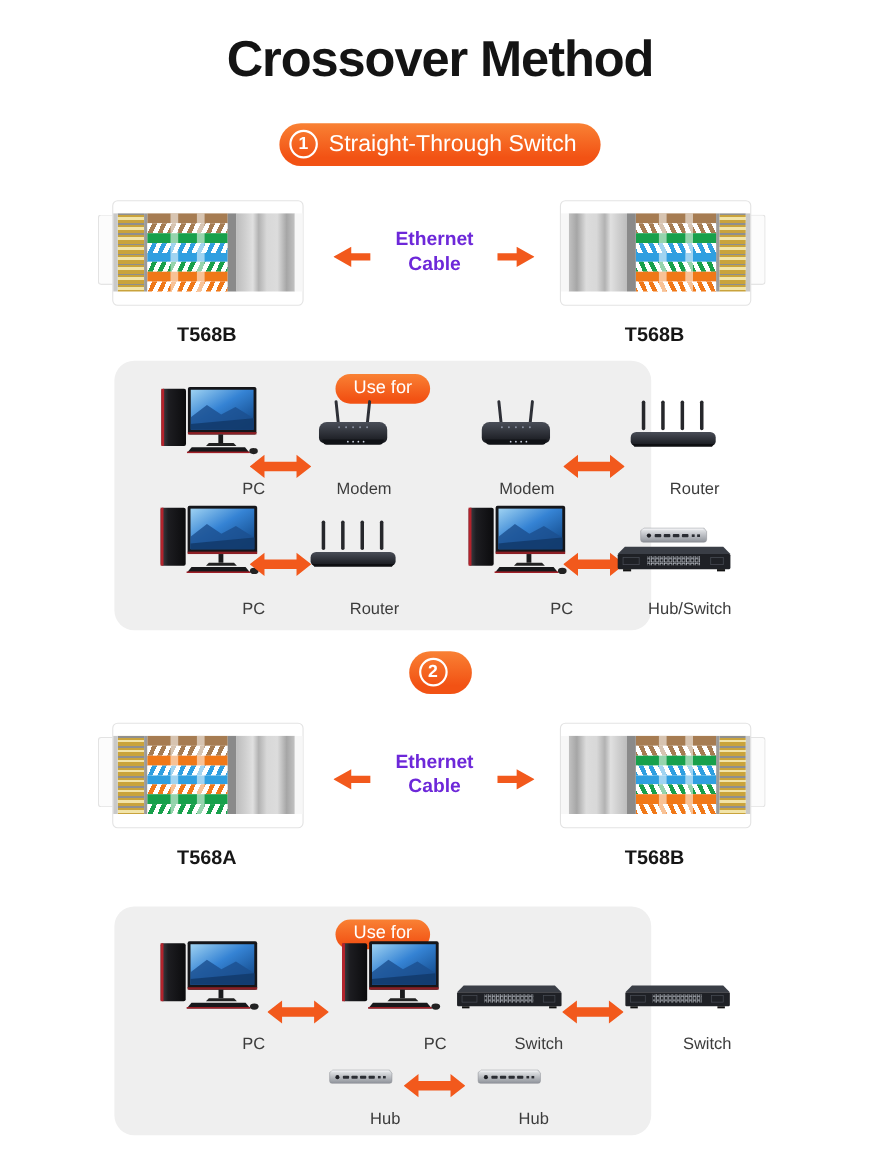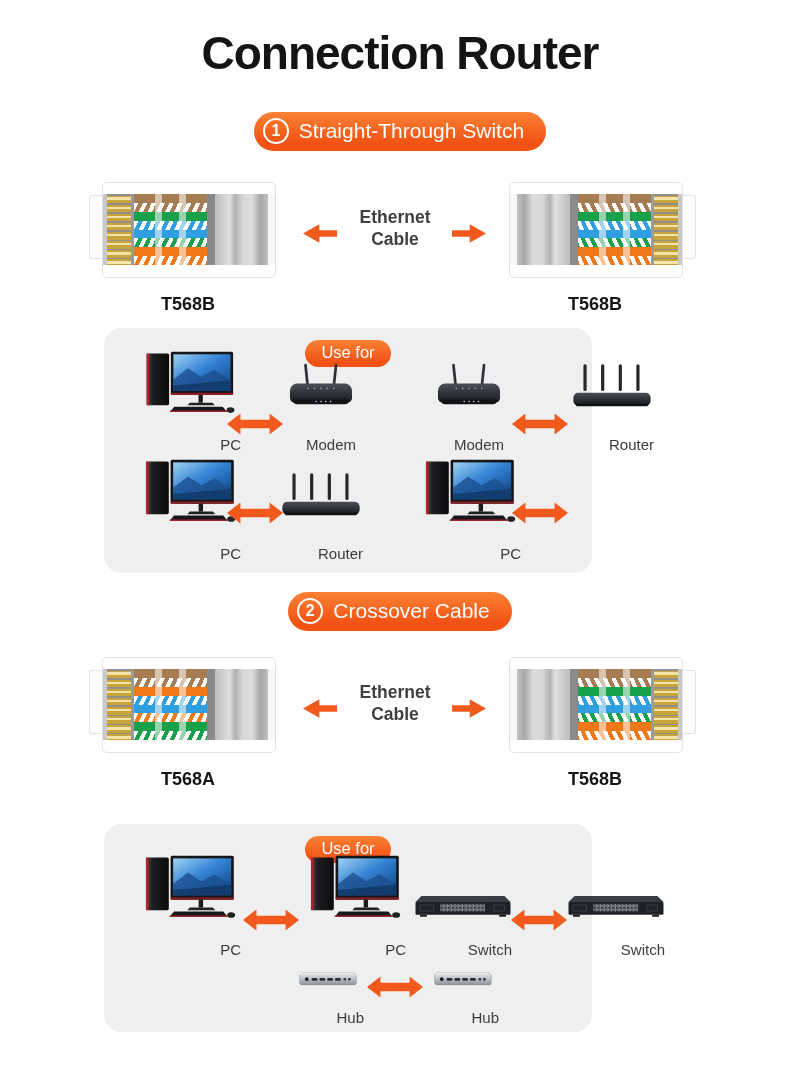--- a/index.html
+++ b/index.html
@@ -43,21 +43,21 @@
   .w-orange{background:var(--wire-orange);}
   .w-white-brown{background:repeating-linear-gradient(115deg,#fff 0 4px,var(--wire-brown) 4px 8px);}
   .w-white-green{background:repeating-linear-gradient(115deg,#fff 0 4px,var(--wire-green) 4px 8px);}
   .w-white-blue{background:repeating-linear-gradient(115deg,#fff 0 4px,var(--wire-blue) 4px 8px);}
   .w-white-orange{background:repeating-linear-gradient(115deg,#fff 0 4px,var(--wire-orange) 4px 8px);}
 
   .cable-row{position:absolute;left:0;width:800px;height:140px;}
   .conn-label{position:absolute;top:114px;width:174px;text-align:center;
     font-size:18px;font-weight:bold;color:#161616;}
   .cable-text{position:absolute;left:330px;top:26px;width:130px;text-align:center;
-    font-size:17.5px;font-weight:bold;color:#404040;line-height:22px;}
+    font-size:17.5px;font-weight:bold;color:#6d28d9;line-height:22px;}
   .sarrow{position:absolute;top:43px;width:34px;height:21px;background:var(--accent);
     clip-path:polygon(0 34%,52% 34%,52% 6%,100% 50%,52% 94%,52% 66%,0 66%);}
   .sarrow.left{transform:scaleX(-1);}
 
   
   .panel{position:absolute;left:104px;width:488px;background:var(--panel-bg);border-radius:18px;}
   .usefor-wrap{position:absolute;top:12px;left:0;width:100%;display:flex;justify-content:center;}
   .usefor{background:linear-gradient(180deg,#F98134 0%,#F25214 85%);color:#fff;
     font-size:16.5px;padding:3px 16px 5px;border-radius:15px;}
   .cell{position:absolute;transform:translateX(-50%);display:flex;flex-direction:column;
@@ -158,21 +158,21 @@
 
     <g id="dev-hubswitch">
       <use href="#dev-hub" transform="translate(24,0) scale(0.82)"></use>
       <use href="#dev-switch" transform="translate(1,20) scale(0.89)"></use>
     </g>
   </defs>
 </svg>
 
 <div class="canvas">
 
-  <div class="page-title">Connection Router</div>
+  <div class="page-title">Crossover Method</div>
 
   <div class="pill-wrap" style="top:112px;">
     <div class="pill">
       <span class="num-badge">1</span>
       <span>Straight-Through Switch</span>
     </div>
   </div>
 
   <div class="cable-row" style="top:180px;">
     <div class="connector" style="left:88px;top:2px;">
@@ -276,26 +276,31 @@
         </svg>
       <div class="dev-label">Router</div>
     </div>
     <div class="cell" style="left:365px;top:130px;height:104px;">
       <svg width="104" height="70" viewBox="0 0 110 74">
           <use href="#dev-pc"></use>
         </svg>
       <div class="dev-label">PC</div>
     </div>
     <div class="darrow" style="left:436px;top:173px;"></div>
+    <div class="cell" style="left:508px;top:130px;height:104px;">
+      <svg width="106" height="46" viewBox="0 0 116 50">
+          <use href="#dev-hubswitch"></use>
+        </svg>
+      <div class="dev-label">Hub/Switch</div>
+    </div>
   </div>
 
   <div class="pill-wrap" style="top:592px;">
     <div class="pill">
       <span class="num-badge">2</span>
-      <span>Crossover Cable</span>
     </div>
   </div>
 
   <div class="cable-row" style="top:655px;">
     <div class="connector" style="left:88px;top:2px;">
       <div class="conn-tab"></div>
       <div class="conn-body">
         <div class="conn-inner">
           <div class="conn-pins"></div>
           <div class="conn-wires">

